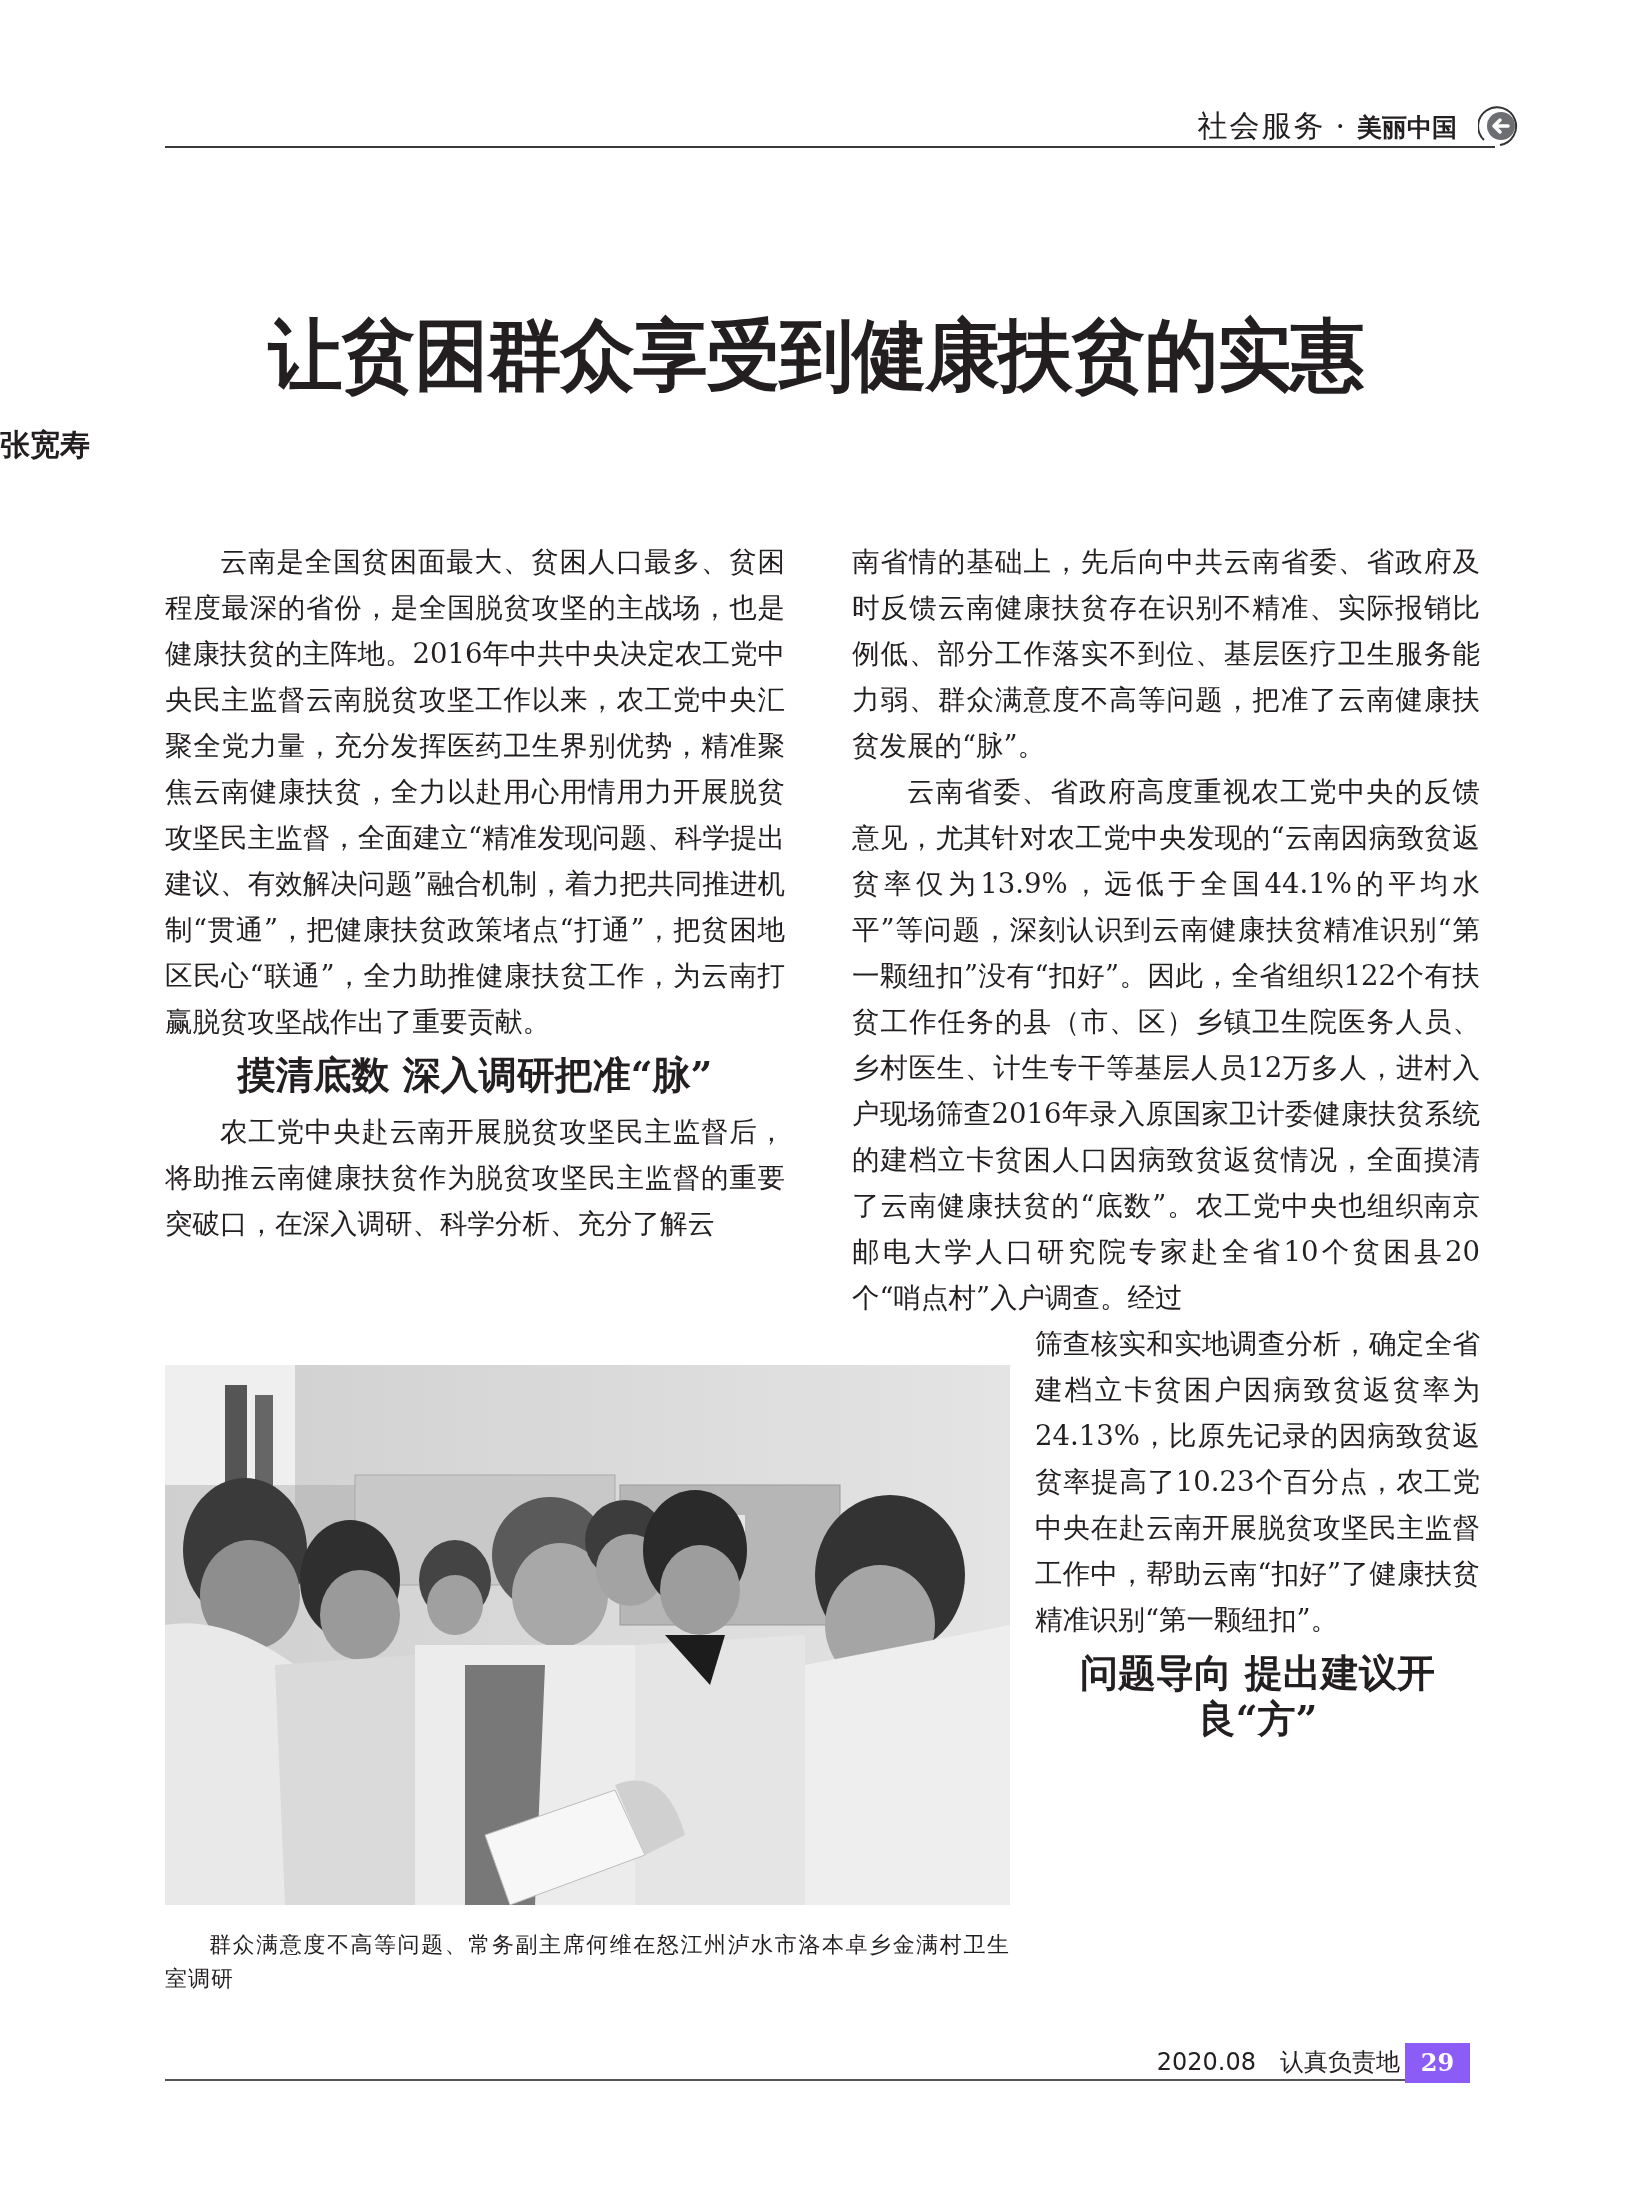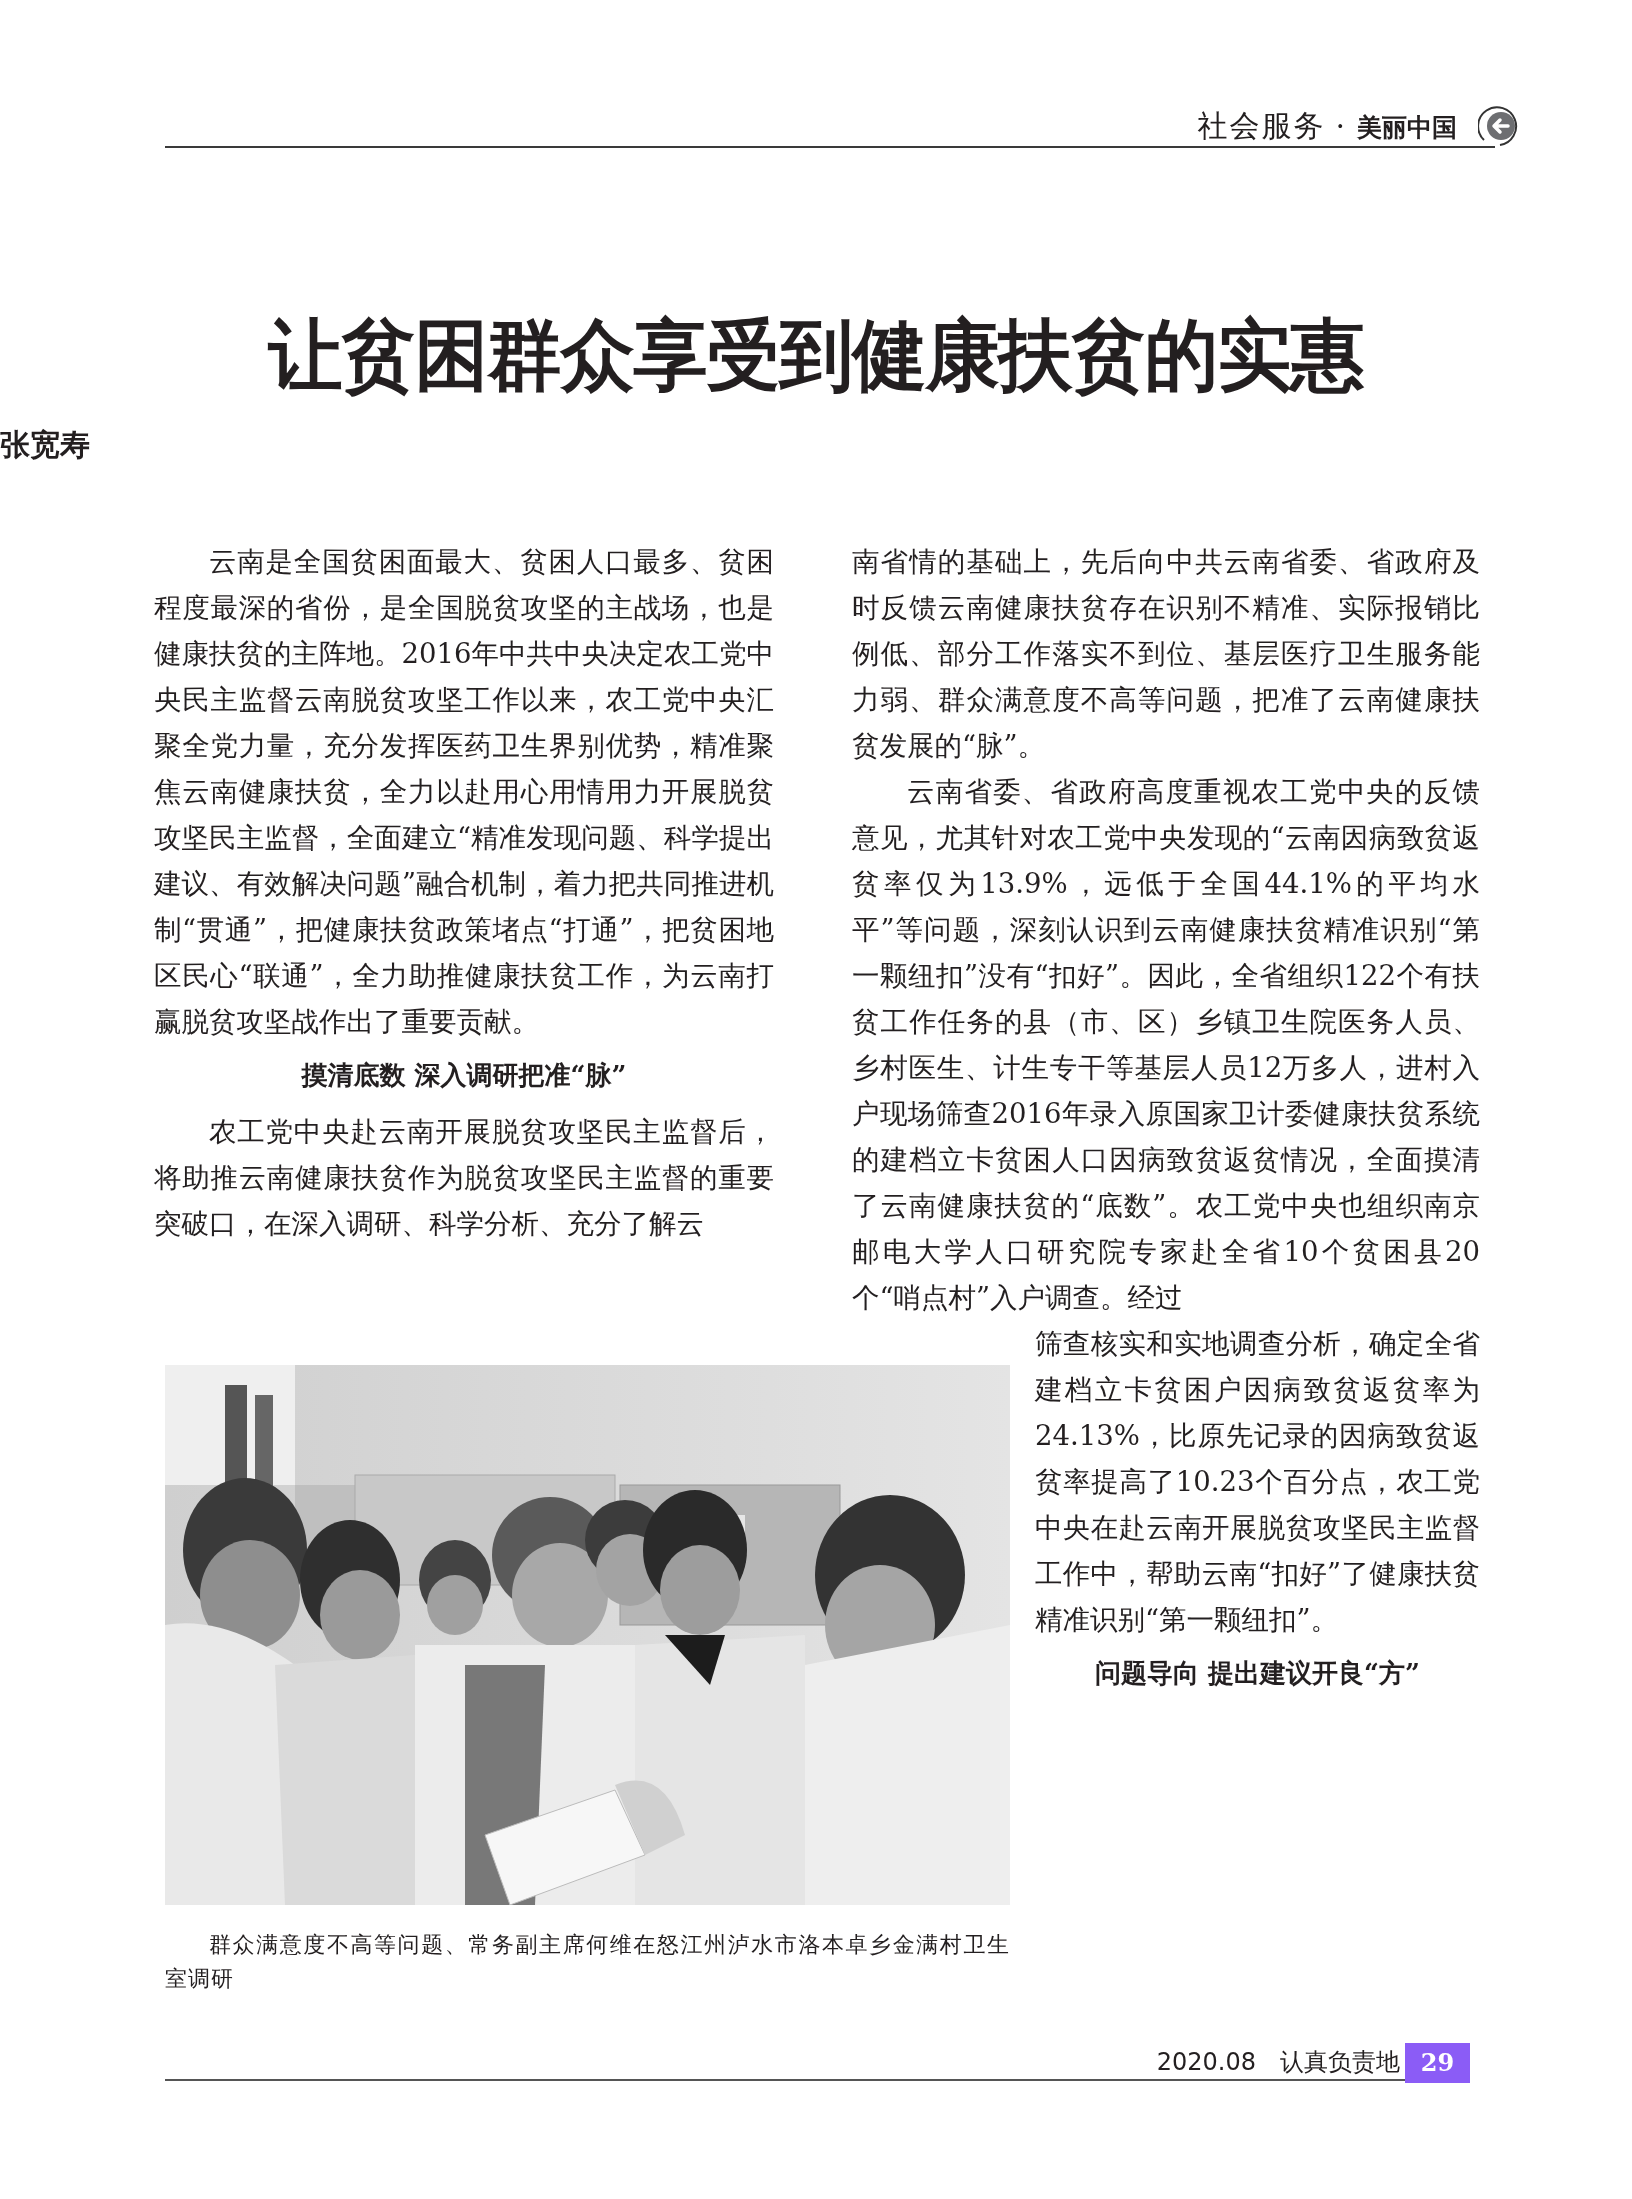--- a/index.html
+++ b/index.html
@@ -19,22 +19,22 @@
   .title { left:0; width:1632px; top:310px; text-align:center;
            font-family:"DejaVu Sans","Liberation Sans",sans-serif; font-weight:bold;
            font-size:74px; letter-spacing:-1px; line-height:90px; transform:scaleY(1.05); }
   .author { left:0; width:1632px; top:425px; text-align:left;
             font-family:"DejaVu Sans","Liberation Sans",sans-serif; font-weight:bold; font-size:30px; }
 
   
   .col { font-size:27.5px; line-height:46px; text-align:justify; text-justify:inter-ideograph; }
   .col p { margin:0; }
   .indent { text-indent:2em; }
-  .h2 { font-weight:bold; font-size:26px; text-align:center; line-height:46px; margin:8px 0 10px 0; }
-  .colL { left:154px; top:538px; width:620px; }
+  .h2 { font-weight:bold; font-size:38px; text-align:center; line-height:46px; margin:8px 0 10px 0; }
+  .colL { left:165px; top:538px; width:620px; }
   .colR { left:852px; top:538px; width:628px; }
   .colR2 { left:1035px; top:1320px; width:445px; }
 
   
   .photo { left:165px; top:1365px; width:845px; height:540px; overflow:hidden; background:#d8d8d8; }
   .caption { left:165px; top:1928px; width:845px; font-size:22px; line-height:34px; text-align:justify; letter-spacing:1px; }
   .caption .indent { text-indent:2em; }
 
   
   .ftr-rule { left:165px; top:2079px; width:1240px; height:2px; background:#555; }

